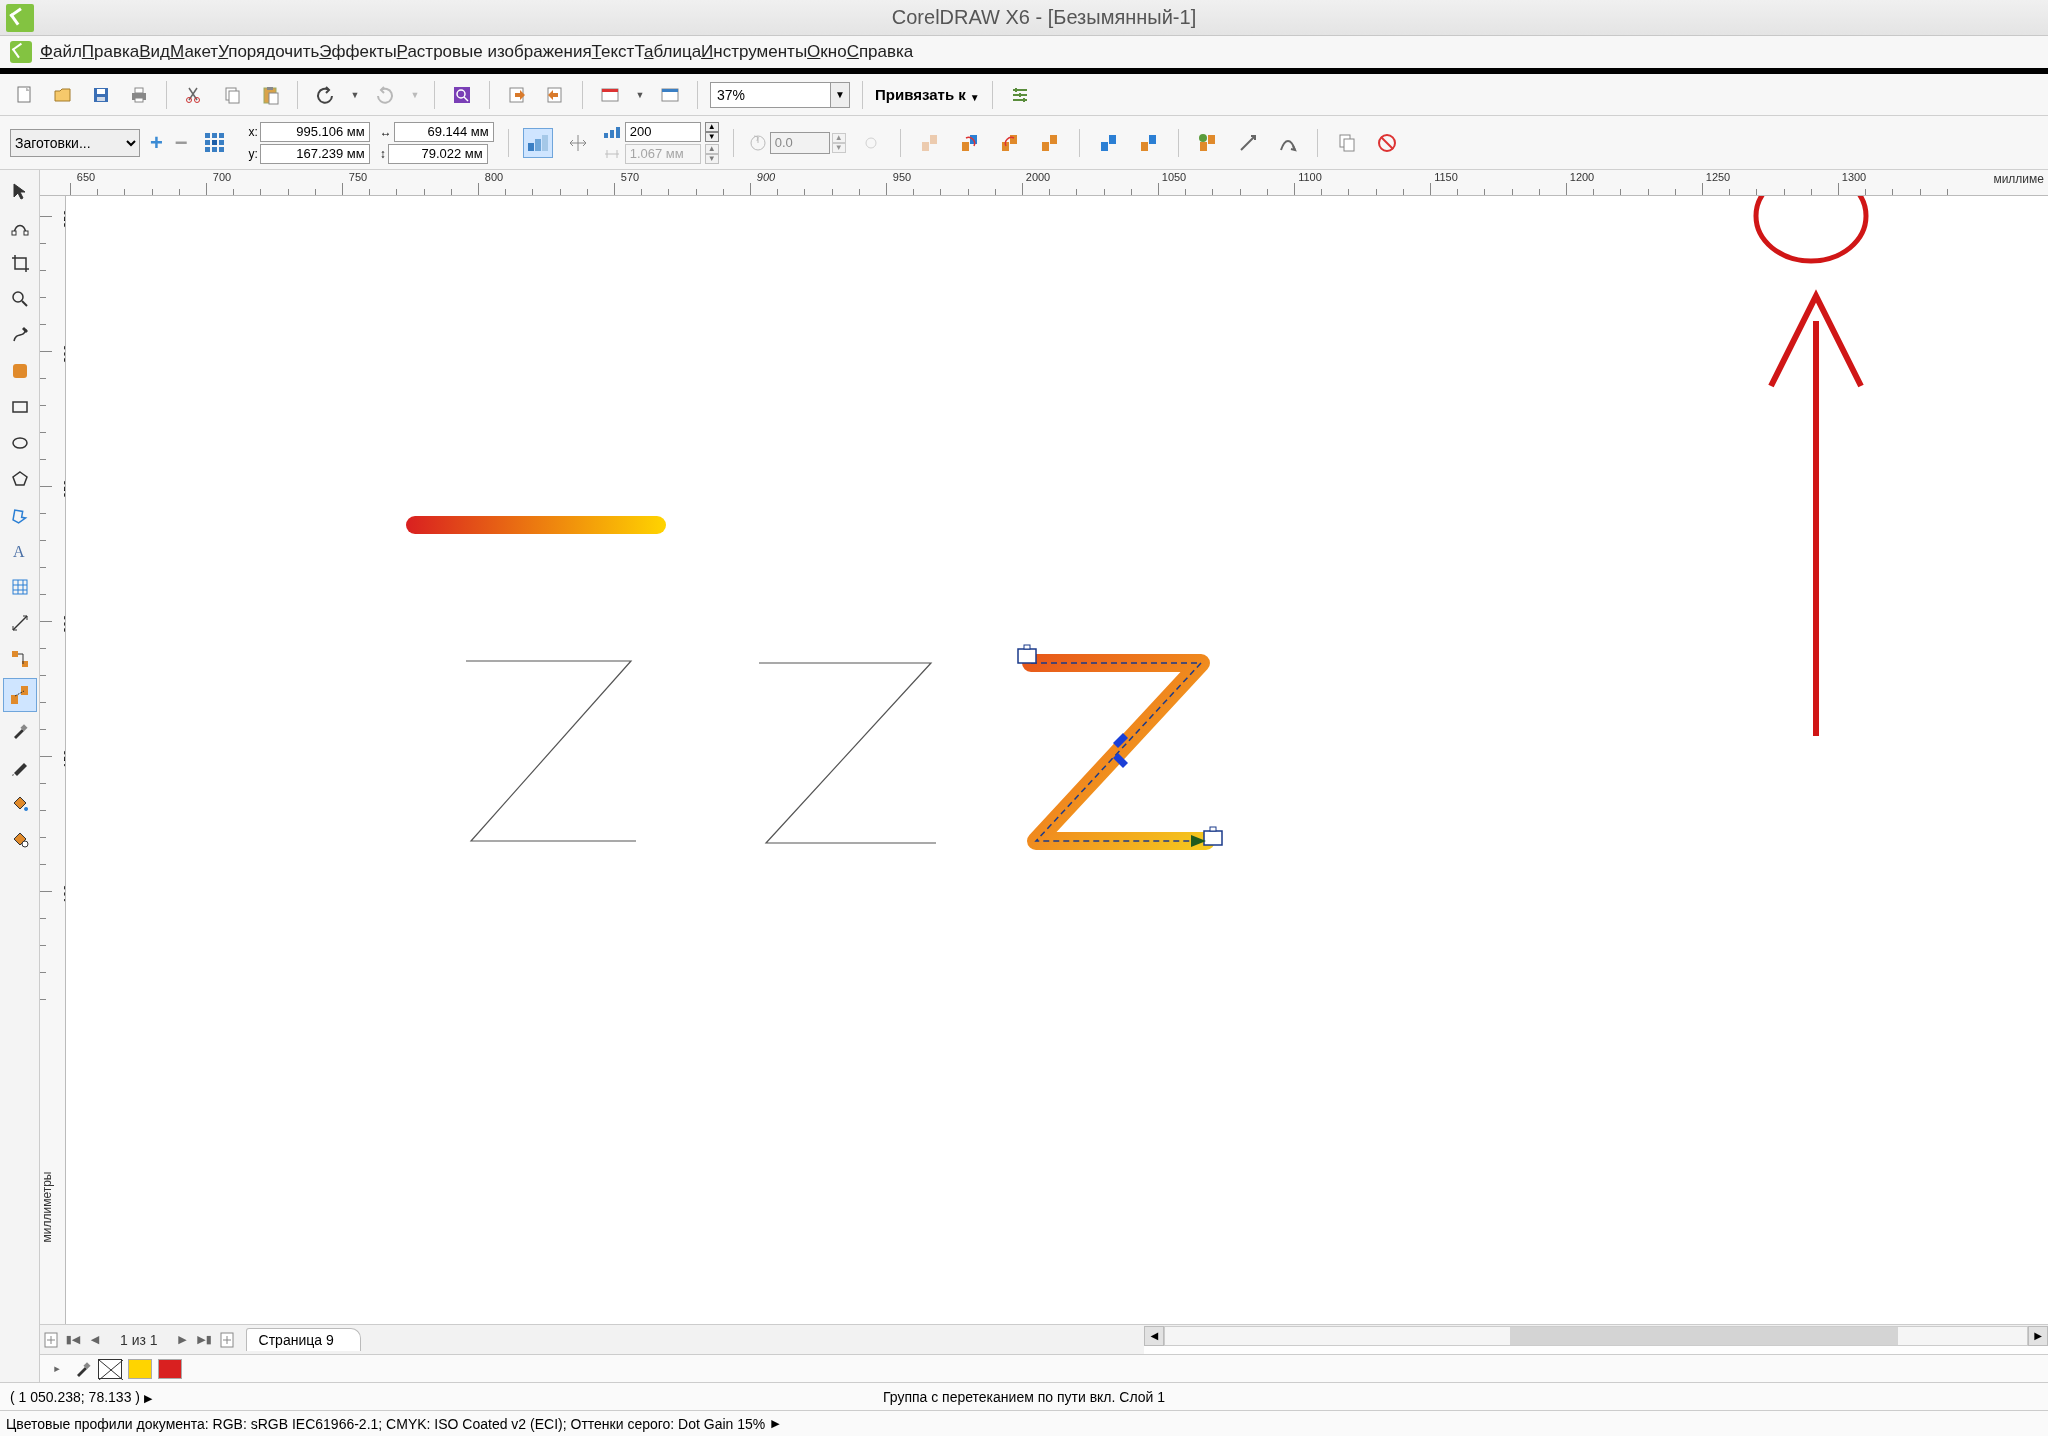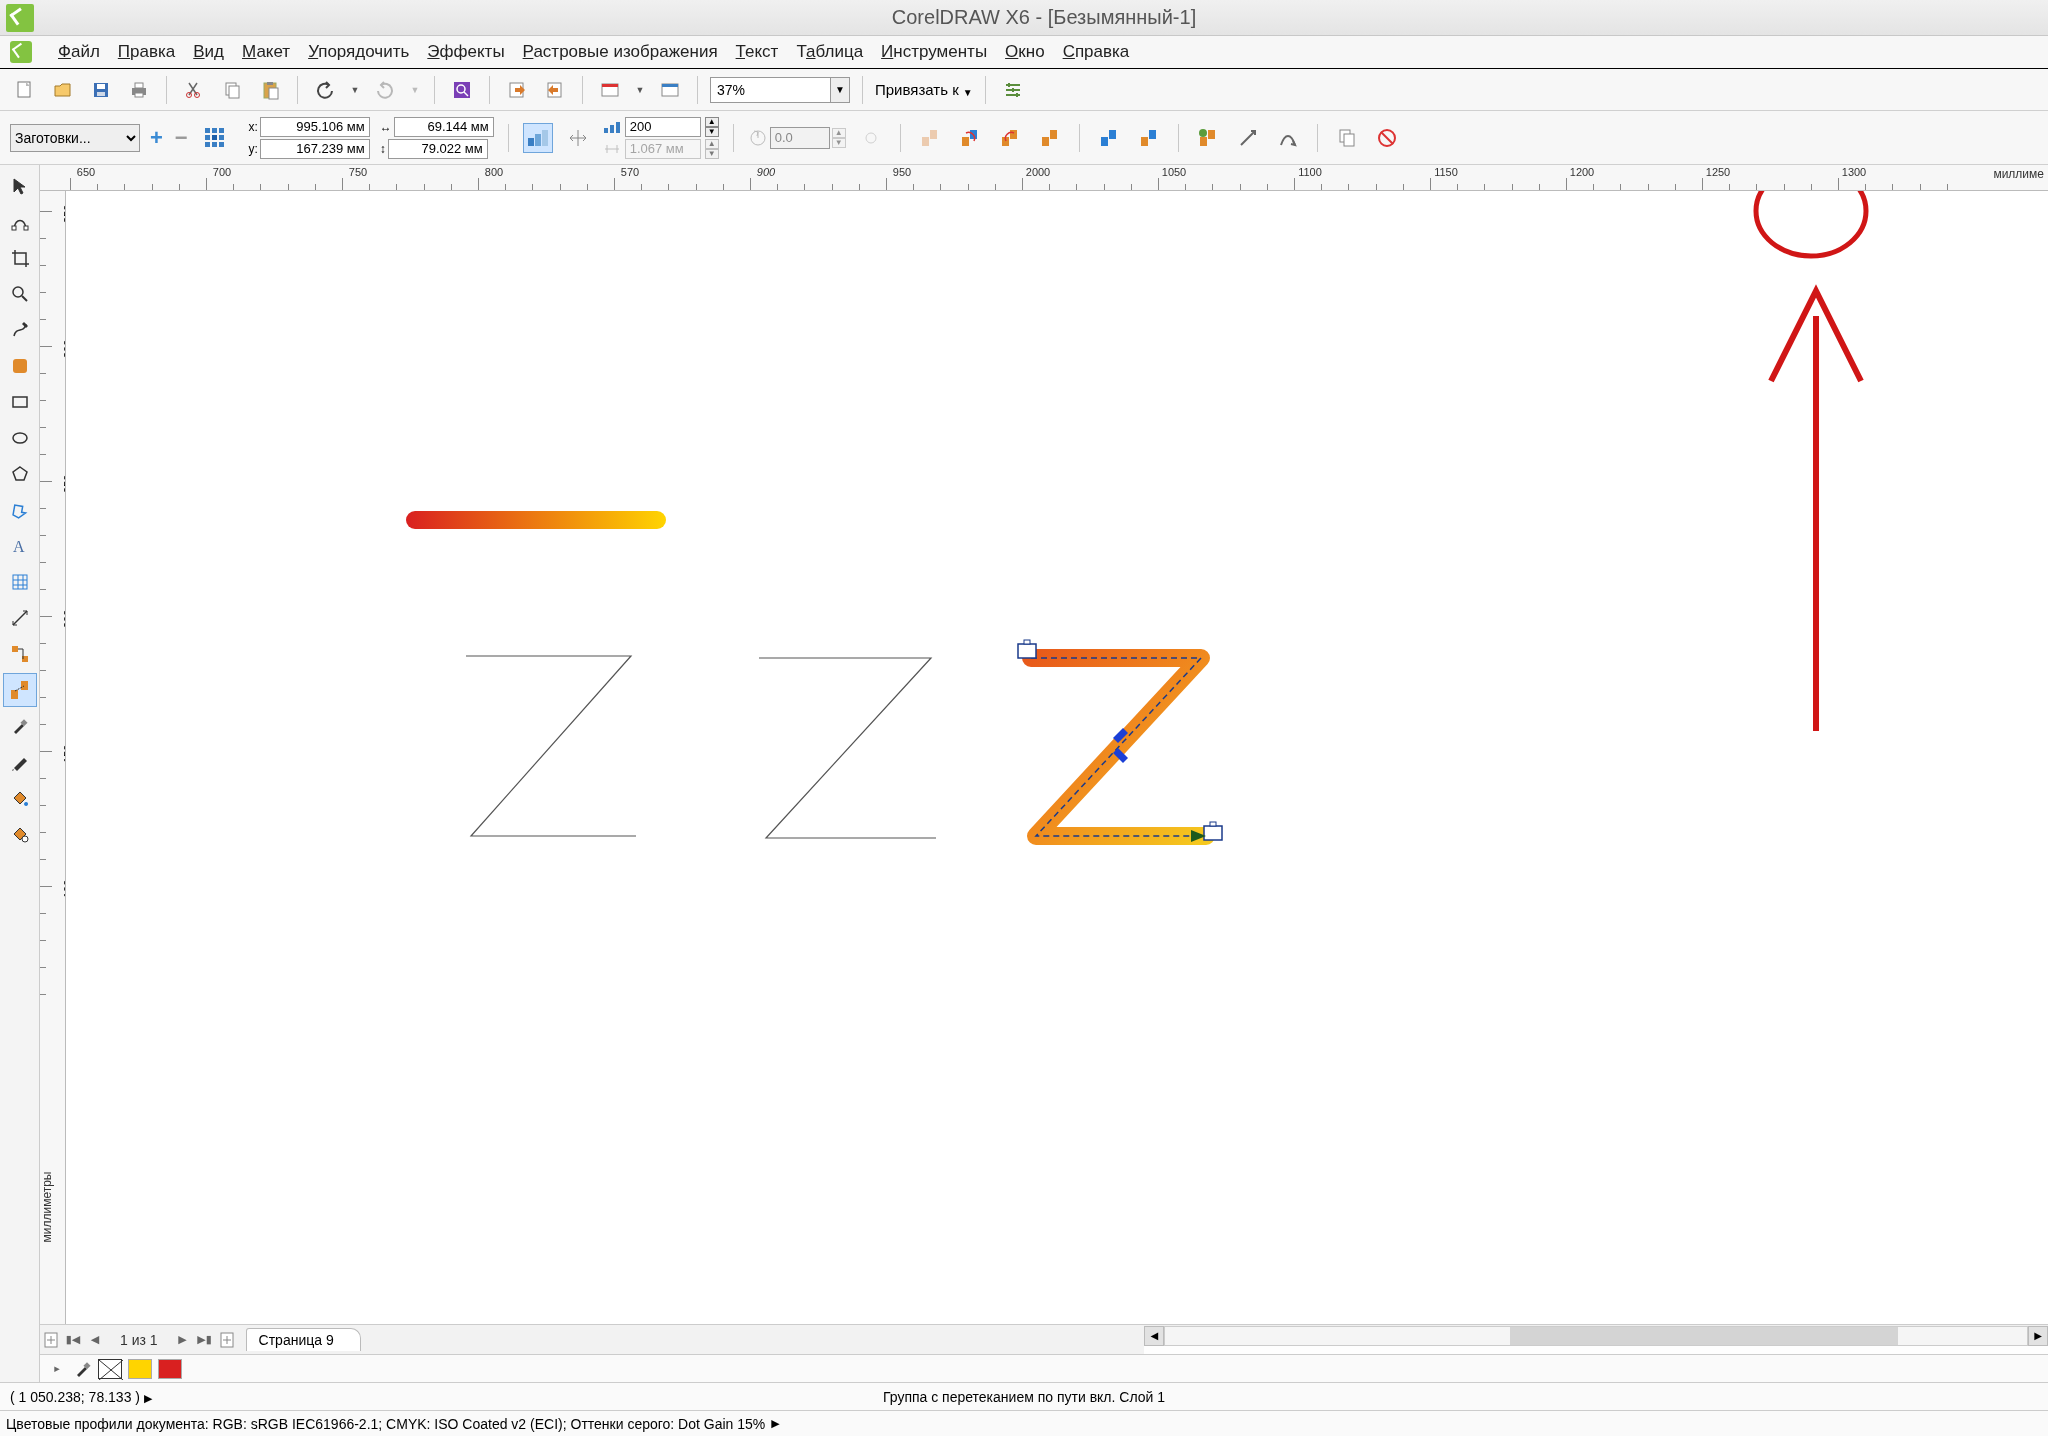--- a/index.html
+++ b/index.html
@@ -7,34 +7,34 @@
 
   .window { width: 2048px; height: 1436px; display: flex; flex-direction: column; background: #fefefe; }
 
   
   .title-bar { height: 36px; background: linear-gradient(#f0f0f0,#e4e4e4); border-bottom: 1px solid #c8c8c8; display: flex; align-items: center; }
   .app-icon { width: 28px; height: 28px; margin: 0 6px; background: #83c341; border-radius: 2px; position: relative; }
   .app-icon::after{content:"";position:absolute;left:6px;top:6px;width:10px;height:10px;border:3px solid #fff;border-right:none;border-bottom:none;transform:rotate(-35deg);}
   .title-text { flex: 1; text-align: center; color: #555; font-size: 20px; }
 
   
-  .menu-bar { height: 32px; display: flex; align-items: center; padding: 16px 10px; gap: 18px; border-bottom: 1px solid #000000; background: #f7f7f7; }
+  .menu-bar { height: 32px; display: flex; align-items: center; padding: 16px 10px; border-bottom: 6px solid #000000; background: #f7f7f7; }
   .menu-bar .mi { color: #222; font-size: 17px; cursor: pointer; }
   .menu-bar .mi u { text-decoration: underline; }
   .menu-app-icon { width: 22px; height: 22px; background:#83c341; border-radius:3px; margin-right:8px; position:relative;}
   .menu-app-icon::after{content:"";position:absolute;left:4px;top:4px;width:9px;height:9px;border:2px solid #fff;border-right:none;border-bottom:none;transform:rotate(-35deg);}
 
   
   .toolbar { height: 42px; display:flex; align-items:center; padding: 0 10px; gap: 8px; border-bottom:1px solid #d0d0d0; background:#f7f7f7;}
   .tb-btn { width: 30px; height: 30px; border:1px solid transparent; display:flex; align-items:center; justify-content:center; cursor:pointer; }
   .tb-sep { width:1px; height:28px; background:#c8c8c8; margin:0 4px;}
   .zoom-box { width: 140px; display:flex; }
   .zoom-box input{width:120px;height:26px;border:1px solid #999;border-right:none;padding:0 6px;font-size:14px;}
   .zoom-box .dd{width:22px;height:26px;border:1px solid #999;background:#eee;display:flex;align-items:center;justify-content:center;font-size:10px;}
-  .snap { display:flex; align-items:flex-end; gap:4px; font-size:15px;}
+  .snap { display:flex; align-items:flex-end; gap:4px; font-size:15px;font-weight:bold;}
   .snap .dd{font-size:10px;}
 
   
   .prop-bar { height: 54px; display:flex; align-items:center; padding: 0 10px; gap: 10px; border-bottom:1px solid #d0d0d0; background:#f7f7f7; }
   .presets { display:flex; align-items:center;}
   .presets select{height:28px;width:130px;font-size:14px;border:1px solid #999;}
   .plus-minus{display:flex;gap:12px;margin-left:10px;font-size:22px;color:#555;}
 
   .dist-btn{width:34px;height:34px;border:1px solid transparent;display:flex;align-items:center;justify-content:center;}
   .dist-cell{width:5px;height:5px;background:#3a7fc4;display:inline-block;}

